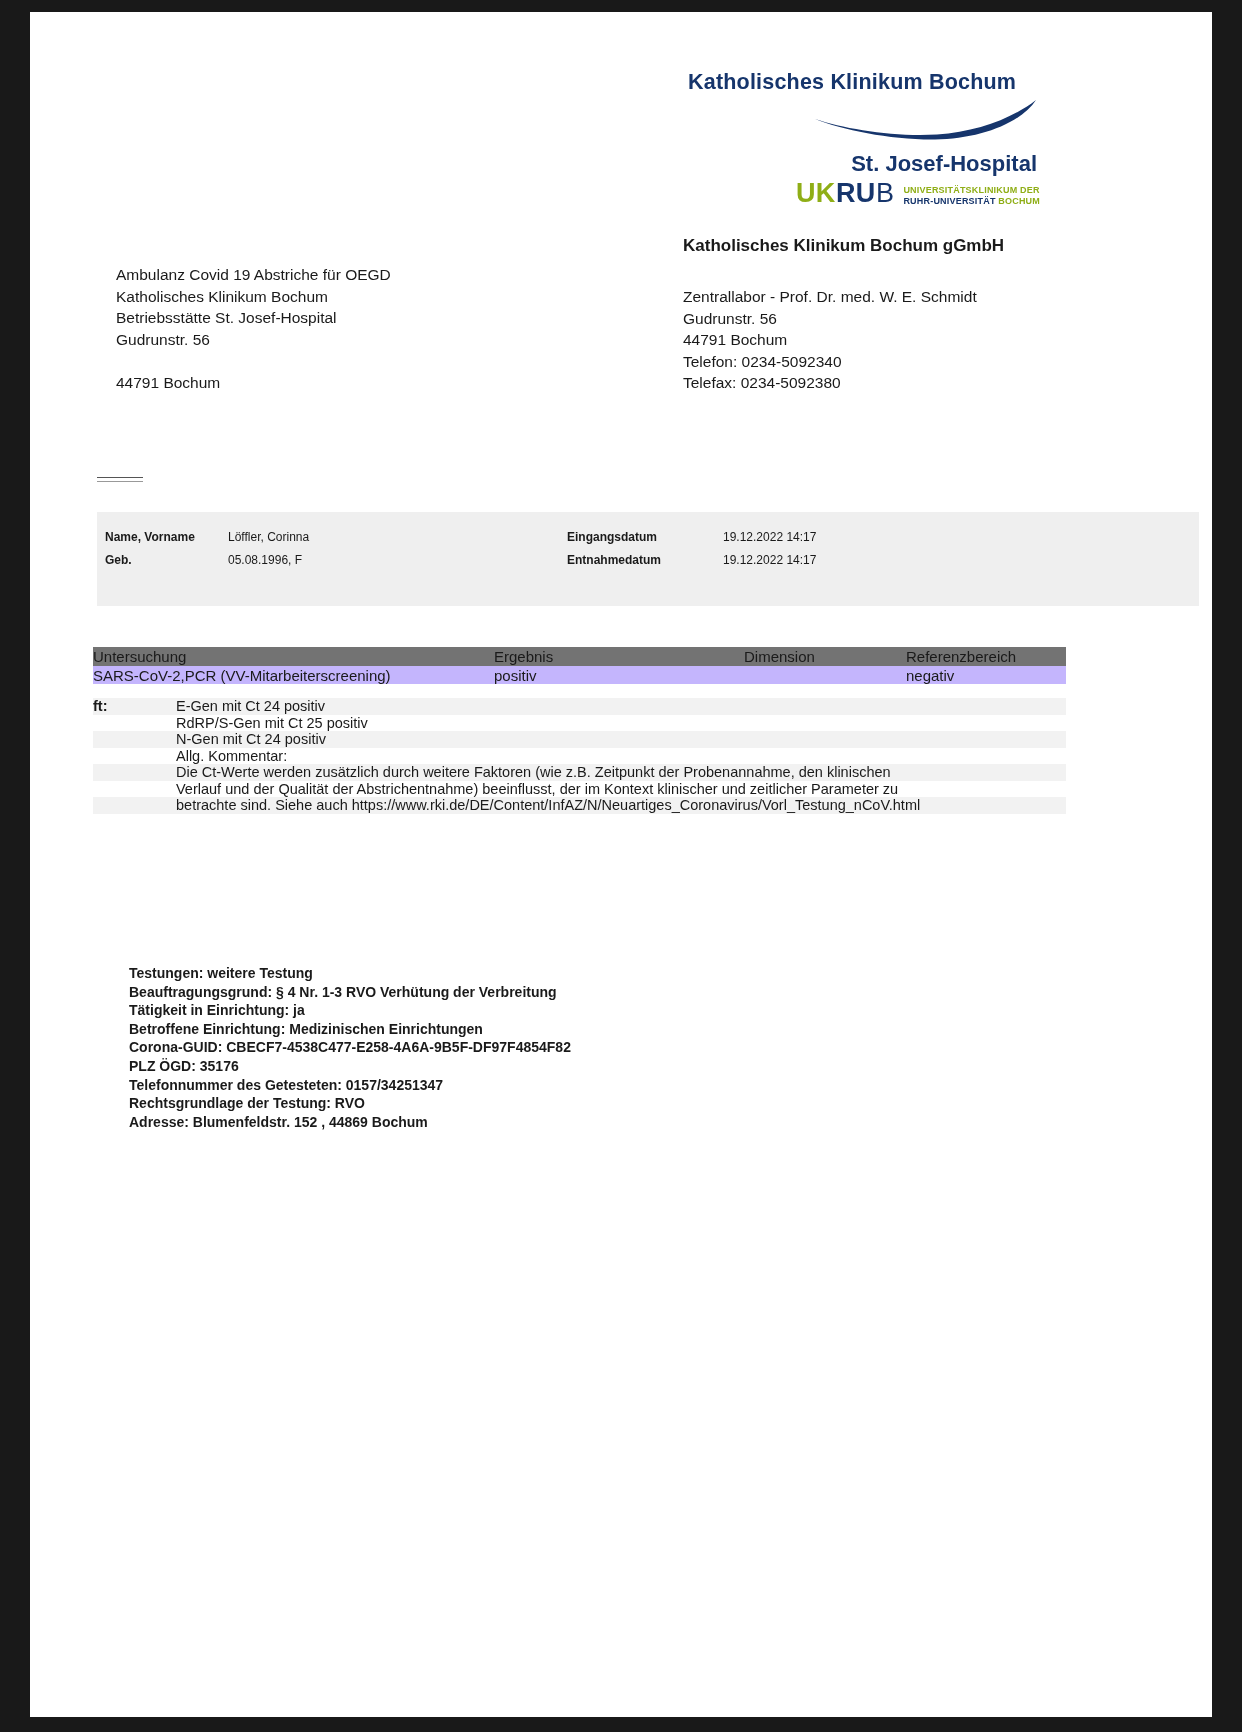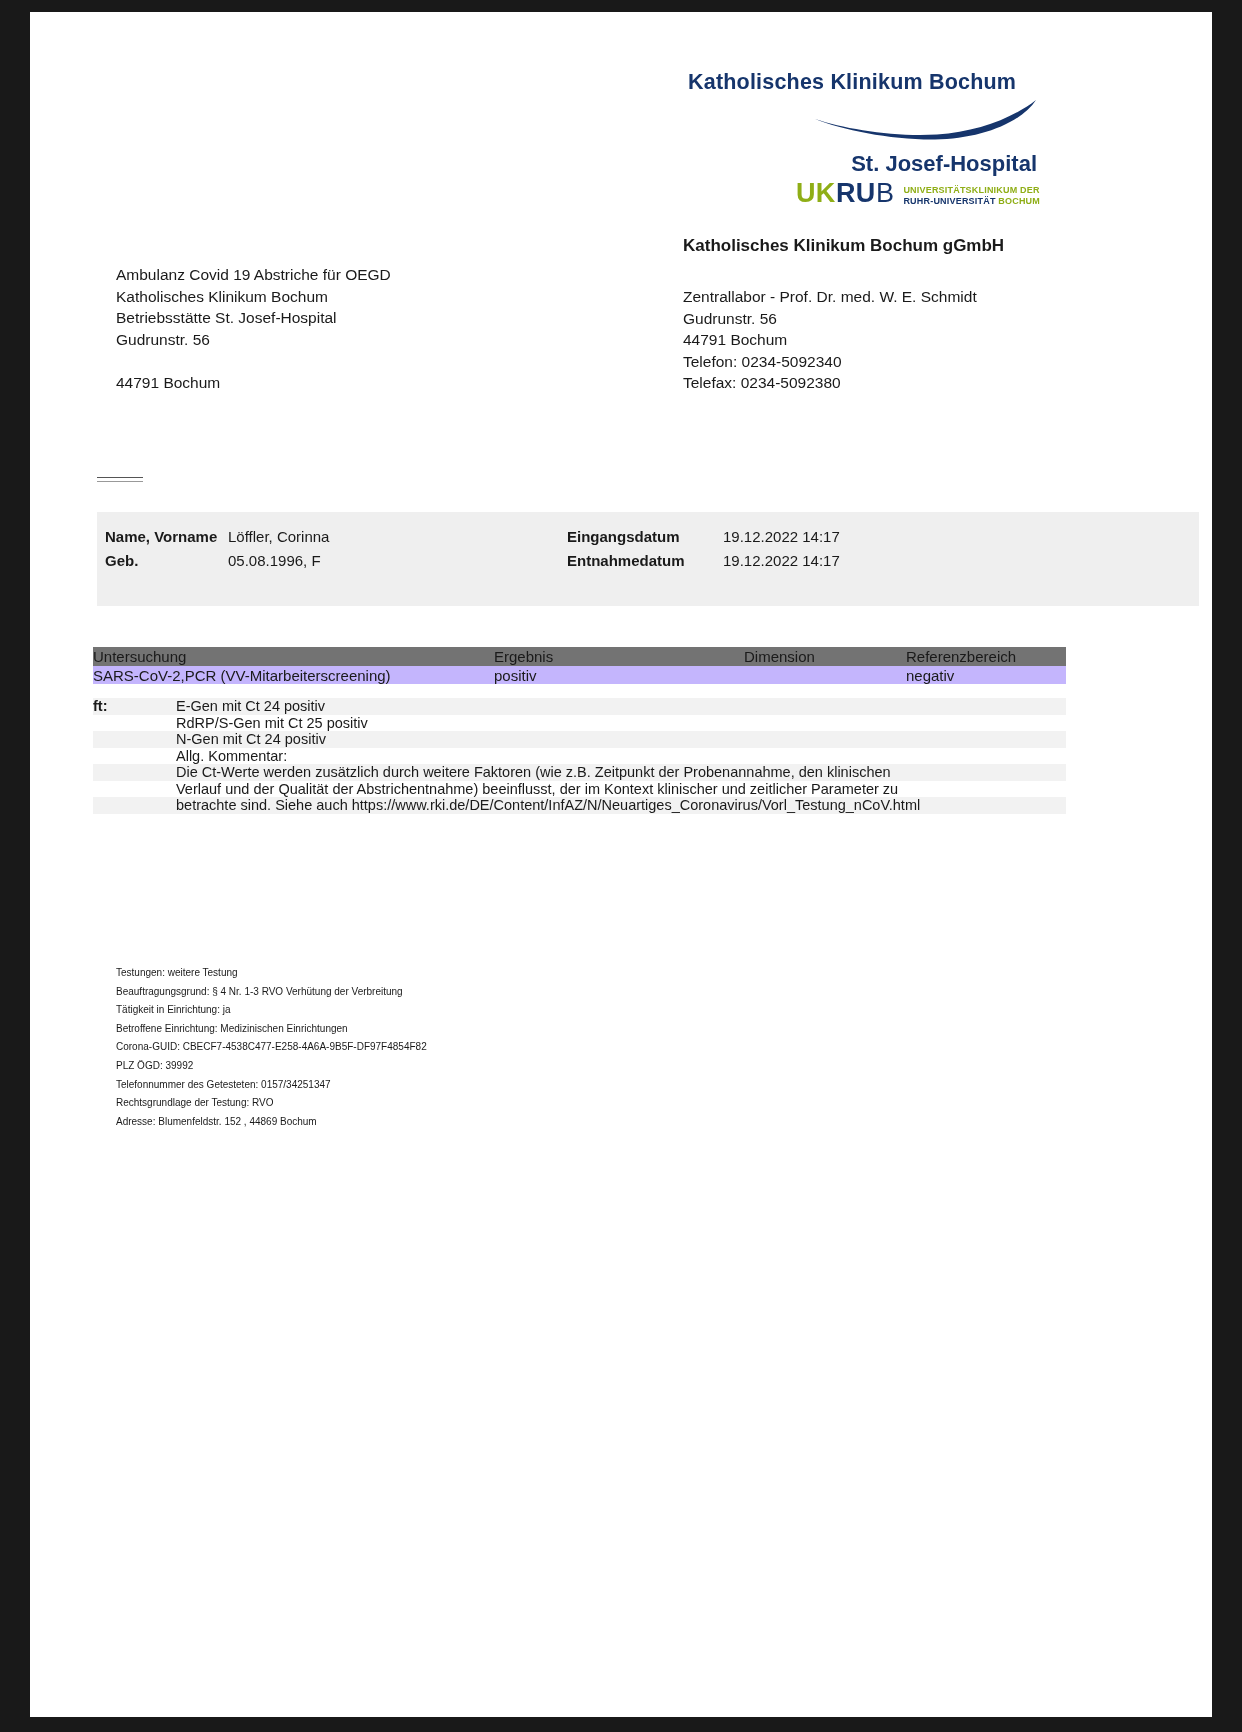--- a/index.html
+++ b/index.html
@@ -44,36 +44,36 @@
   .recipient-city{margin-top:21.5px;}
   .sender-org{position:absolute;left:653px;top:224px;font-size:17px;font-weight:bold;}
   .sender{position:absolute;left:653px;top:274px;font-size:15.5px;line-height:21.5px;}
   
   .fold-mark{position:absolute;left:67px;top:465px;width:46px;height:3px;
     border-top:1px solid #555;border-bottom:1px solid #999;}
   
   .patient-box{
     position:absolute;left:67px;top:500px;width:1102px;height:94px;
     background:#efefef;box-sizing:border-box;padding:13px 0 0 8px;
-    font-size:15px;
+    font-size:12px;
   }
   .patient-row{display:grid;grid-template-columns:123px 339px 156px auto;height:23.5px;align-items:center;}
   .patient-row .lbl{font-weight:bold;}
   
   .results{position:absolute;left:63px;top:635px;width:973px;font-size:15px;}
   .results-header,.results-row{display:grid;grid-template-columns:401px 250px 162px auto;align-items:center;}
   .results-header{height:19px;background:#737373;}
   .results-row{height:18px;background:#c4b5fd;}
   
   .footnote{position:absolute;left:63px;top:686px;width:973px;font-size:14.5px;line-height:16.5px;}
   .ft-label{position:absolute;left:0;top:0;font-weight:bold;}
   .ft-line{padding-left:83px;white-space:nowrap;}
   .ft-line:nth-child(even){background:#f2f2f2;}
   
-  .details{position:absolute;left:86px;top:952px;font-size:10px;line-height:18.6px;}
+  .details{position:absolute;left:99px;top:952px;font-size:14px;line-height:18.6px;font-weight:bold;}
 </style>
 </head>
 <body>
 
 <div class="page">
 
   <div class="clinic-title">Katholisches Klinikum Bochum</div>
   <svg class="swoosh" viewBox="0 0 222 42" xmlns="http://www.w3.org/2000/svg">
     <path d="M0 21 C 30 31 78 39 122 36.5 C 162 34 198 20 221 2 C 205 26 164 41 120 41.5 C 76 42 28 32 0 21 Z" fill="#16356c"></path>
   </svg>
@@ -145,19 +145,19 @@
     <div class="ft-line">Verlauf und der Qualität der Abstrichentnahme) beeinflusst, der im Kontext klinischer und zeitlicher Parameter zu</div>
     <div class="ft-line">betrachte sind. Siehe auch https://www.rki.de/DE/Content/InfAZ/N/Neuartiges_Coronavirus/Vorl_Testung_nCoV.html</div>
   </div>
 
   <div class="details">
     <div>Testungen: weitere Testung</div>
     <div>Beauftragungsgrund: § 4 Nr. 1-3 RVO Verhütung der Verbreitung</div>
     <div>Tätigkeit in Einrichtung: ja</div>
     <div>Betroffene Einrichtung: Medizinischen Einrichtungen</div>
     <div>Corona-GUID: CBECF7-4538C477-E258-4A6A-9B5F-DF97F4854F82</div>
-    <div>PLZ ÖGD: 39992</div>
+    <div>PLZ ÖGD: 35176</div>
     <div>Telefonnummer des Getesteten: 0157/34251347</div>
     <div>Rechtsgrundlage der Testung: RVO</div>
     <div>Adresse: Blumenfeldstr. 152 , 44869 Bochum</div>
   </div>
 
 </div>
 
 </body></html>

